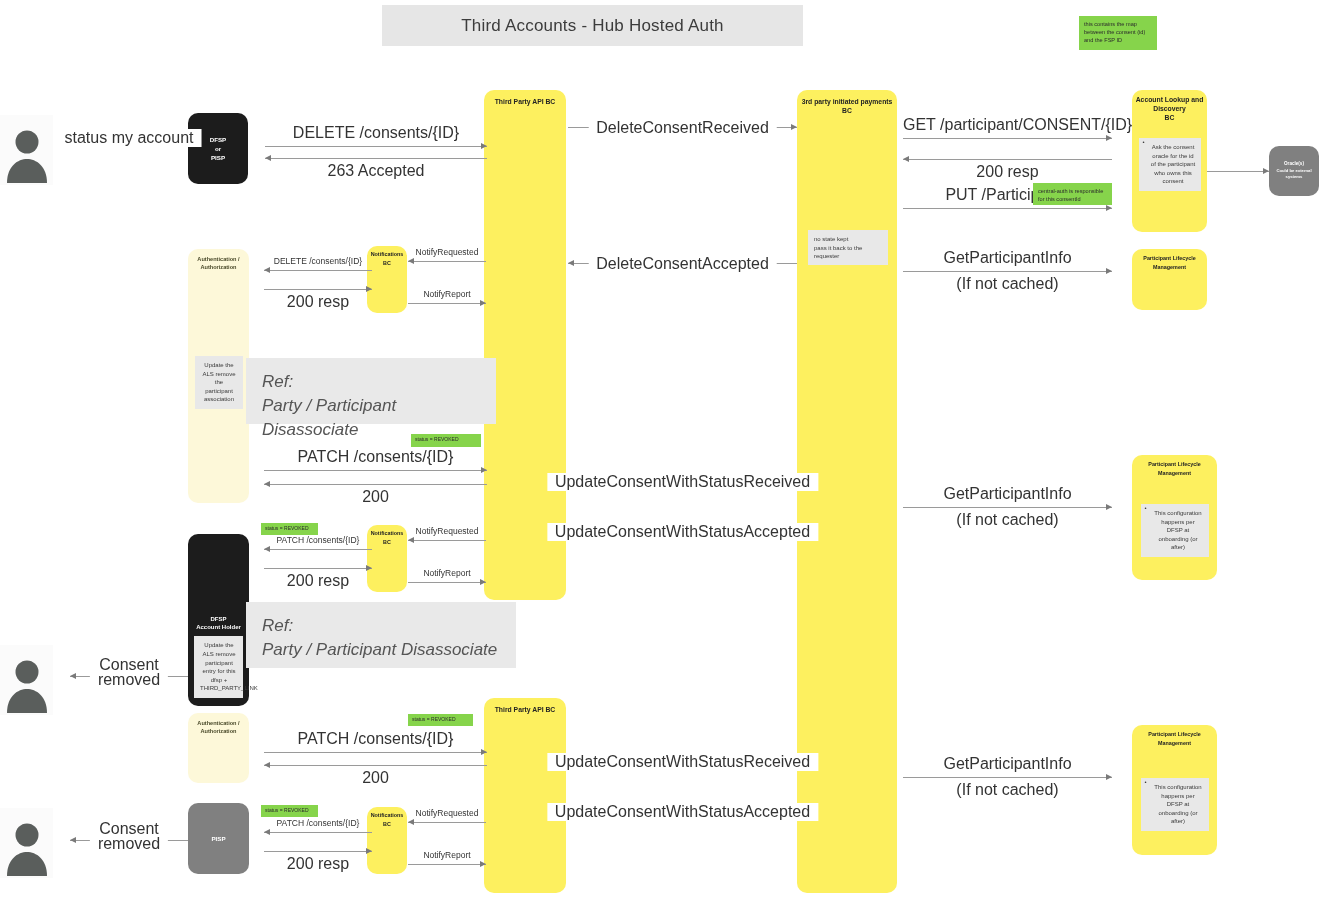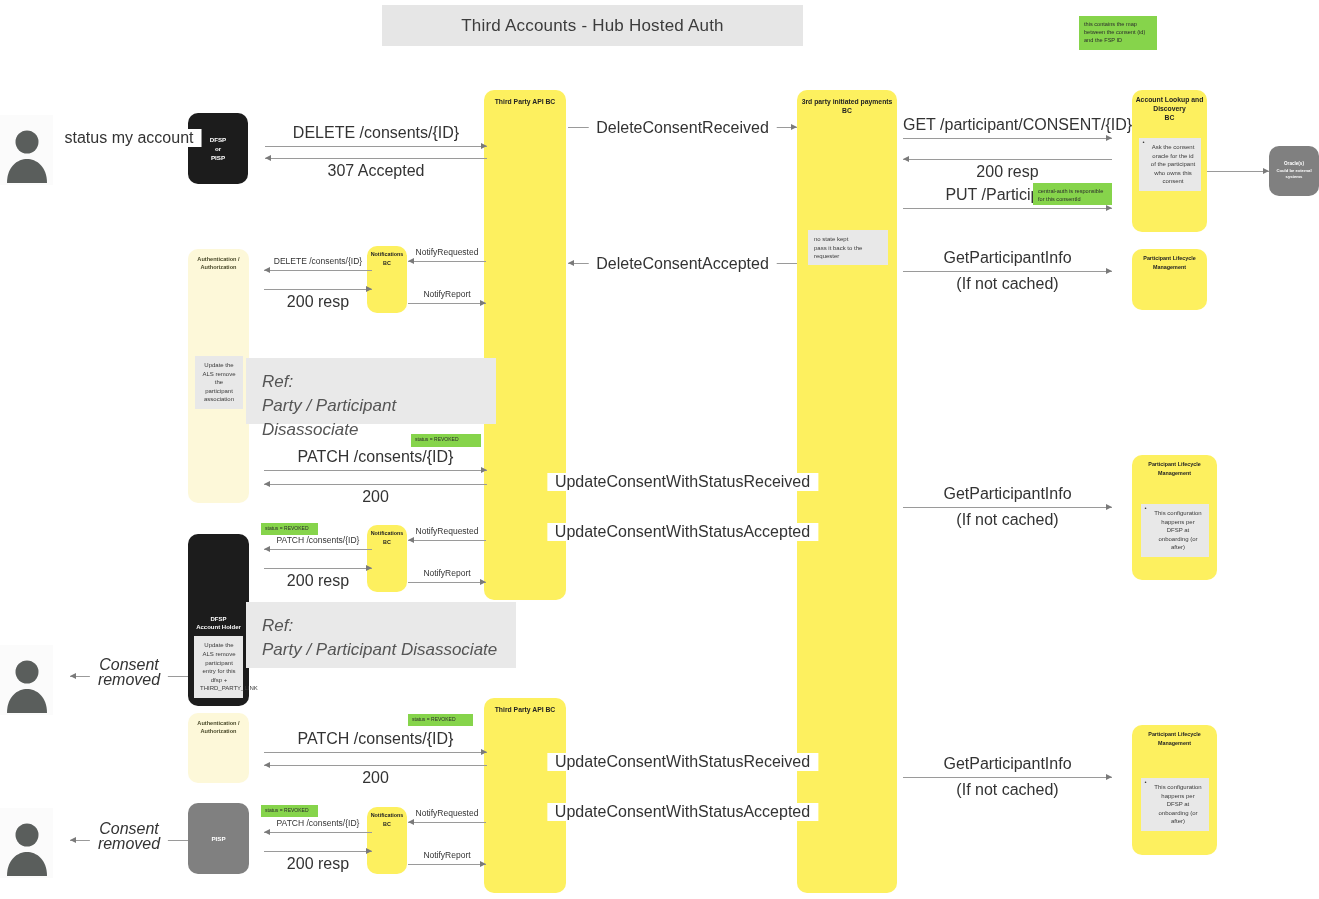--- a/index.html
+++ b/index.html
@@ -102,21 +102,21 @@
   .arrow-l{left:0;border-right:6px solid #7a7a7a;}
 
   
   .msg-gap .msg-line{
     background:linear-gradient(to right,#9a9a9a 0,#9a9a9a 100%);
   }
   .msg-gap .msg-lbl{
     background:#ffffff;padding:0 8px;width:auto;left:50%;
     transform:translateX(-50%);top:-8px;text-align:center;
   }
-  .msg-gap .msg-lbl.two{top:-15px;font-style:italic;}
+  .msg-gap .msg-lbl.two{top:-15px;}
 
   .small-lbl{font-size:8.5px;}
 </style>
 </head>
 <body>
 
 <div id="canvas">
 
   <div class="abs title-bar">Third Accounts - Hub Hosted Auth</div>
 
@@ -172,21 +172,21 @@
 
   <div class="abs msg" style="left:265px;top:146px;width:222px;">
     <div class="msg-line"></div>
       <div class="arrow-r"></div>
     <div class="msg-lbl above">DELETE /consents/{ID}</div>
   </div>
 
   <div class="abs msg" style="left:265px;top:158px;width:222px;">
     <div class="msg-line"></div>
       <div class="arrow-l"></div>
-    <div class="msg-lbl below">307 Accepted</div>
+    <div class="msg-lbl below">263 Accepted</div>
   </div>
 
   <div class="abs msg msg-gap" style="left:568px;top:127px;width:229px;">
     <div class="msg-line"></div>
       <div class="arrow-r"></div>
     <div class="msg-lbl">DeleteConsentReceived</div>
   </div>
 
   <div class="abs msg" style="left:903px;top:138px;width:209px;">
     <div class="msg-line"></div>

